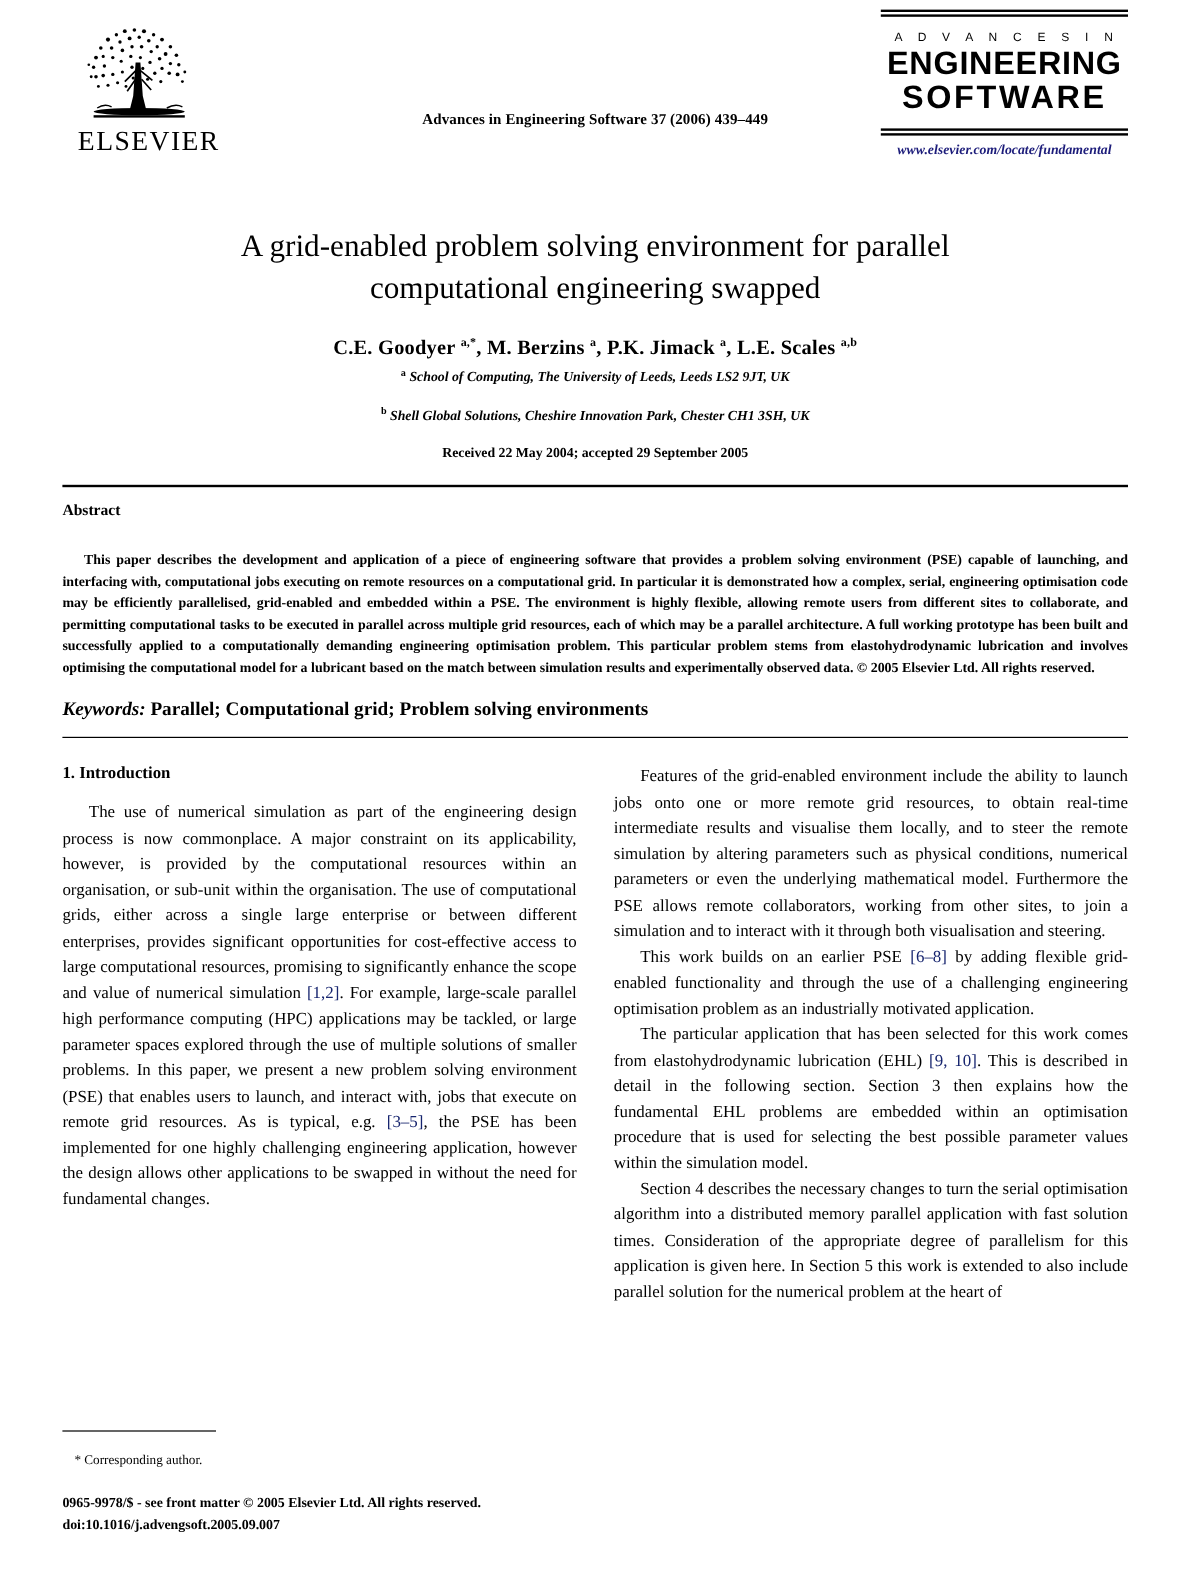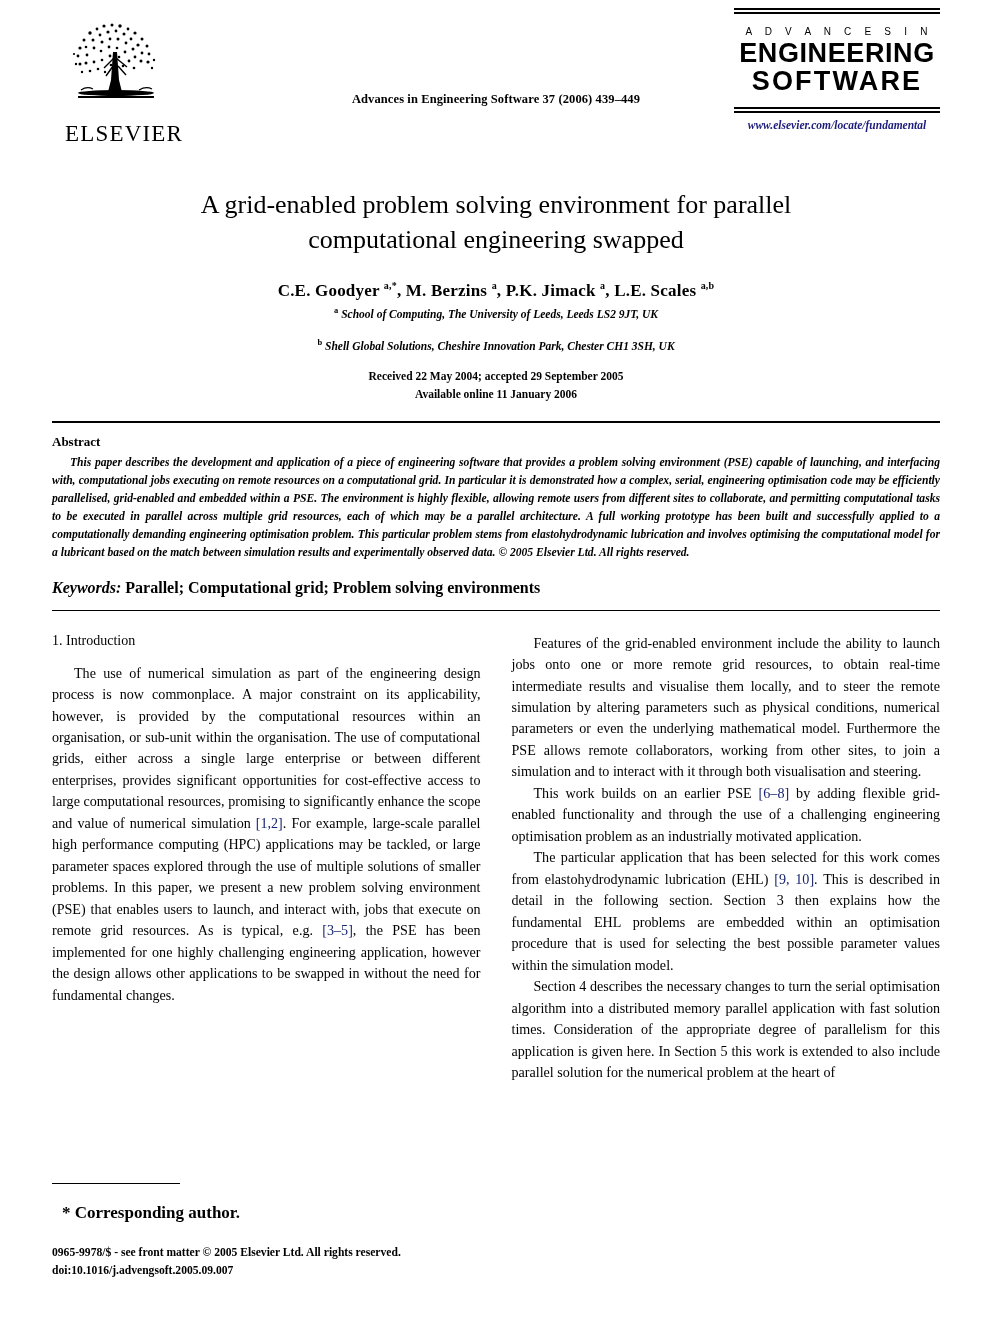--- a/index.html
+++ b/index.html
@@ -35,21 +35,21 @@
     left: 12px;
     top: 18px;
     width: 120px;
     text-align: center;
   }
   .tree-svg { display: block; }
   .elsevier-word {
     font-family: "Liberation Serif", "DejaVu Serif", serif;
     font-size: 23px;
     letter-spacing: 1.2px;
-    margin-top: 17px;
+    margin-top: 1px;
     color: #000;
   }
   .journal-ref {
     position: absolute;
     left: 0;
     right: 0;
     top: 92px;
     text-align: center;
     font-size: 12.5px;
     font-weight: bold;
@@ -147,27 +147,26 @@
     border: 0;
     border-top: 2.2px solid #000;
     margin: 18px 0 0 0;
   }
   .abstract-head {
     font-size: 13px;
     font-weight: bold;
     margin-top: 11px;
   }
   .abstract-body {
-    margin-top: 4px;
+    margin-top: 25px;
     font-size: 11.6px;
     line-height: 1.55;
     text-align: justify;
     text-indent: 18px;
     font-weight: bold;
-    font-style: italic;
   }
   .keywords {
     margin-top: 17px;
     font-size: 16px;
     font-weight: bold;
   }
   .keywords i { font-style: italic; }
   .hr-thin {
     border: 0;
     border-top: 1px solid #000;
@@ -179,21 +178,21 @@
     margin-top: 22px;
     display: flex;
     gap: 31px;
   }
   .col {
     width: 429px;
     position: relative;
   }
   .section-head {
     font-size: 14px;
-    font-weight: normal;
+    font-weight: bold;
     margin: 0 0 14px 0;
   }
   .para {
     font-size: 14.1px;
     line-height: 1.525;
     text-align: justify;
     text-indent: 22px;
     margin: 0;
     font-family: "Liberation Serif", "DejaVu Serif", serif;
   }
@@ -206,22 +205,22 @@
     bottom: 44px;
     width: 429px;
   }
   .footnote-rule {
     border: 0;
     border-top: 1.4px solid #000;
     width: 128px;
     margin: 0 0 9px 0;
   }
   .footnote-line {
-    font-size: 17px;
-    font-weight: bold;
+    font-size: 11px;
+    font-weight: normal;
     line-height: 1.5;
     margin: 16px 0 0 10px;
   }
   .imprint {
     margin-top: 18px;
     font-size: 11.6px;
     font-weight: bold;
     line-height: 1.48;
   }
 </style>
@@ -316,21 +315,20 @@
     </div>
 
   </div>
 
   <div class="title-block">
     <h1 class="paper-title">A grid-enabled problem solving environment for parallel computational engineering swapped</h1>
     <div class="authors">C.E. Goodyer <sup>a,*</sup>, M. Berzins <sup>a</sup>, P.K. Jimack <sup>a</sup>, L.E. Scales <sup>a,b</sup></div>
     <div class="affil"><sup>a</sup> School of Computing, The University of Leeds, Leeds LS2 9JT, UK</div>
     <div class="affil" style="margin-top:13px"><sup>b</sup> Shell Global Solutions, Cheshire Innovation Park, Chester CH1 3SH, UK</div>
     <div class="dates">Received 22 May 2004; accepted 29 September 2005</div>
-    <div class="dates" style="margin-top:1px">Available online 11 January 2006</div>
   </div>
 
   <hr class="hr-full">
   <div class="abstract-head">Abstract</div>
   <div class="abstract-body">This paper describes the development and application of a piece of engineering software that provides a problem solving environment (PSE) capable of launching, and interfacing with, computational jobs executing on remote resources on a computational grid. In particular it is demonstrated how a complex, serial, engineering optimisation code may be efficiently parallelised, grid-enabled and embedded within a PSE. The environment is highly flexible, allowing remote users from different sites to collaborate, and permitting computational tasks to be executed in parallel across multiple grid resources, each of which may be a parallel architecture. A full working prototype has been built and successfully applied to a computationally demanding engineering optimisation problem. This particular problem stems from elastohydrodynamic lubrication and involves optimising the computational model for a lubricant based on the match between simulation results and experimentally observed data. © 2005 Elsevier Ltd. All rights reserved.</div>
   <div class="keywords">
     <i>Keywords:</i>
     <span>Parallel; Computational grid; Problem solving environments</span>
   </div>
   <hr class="hr-thin">

